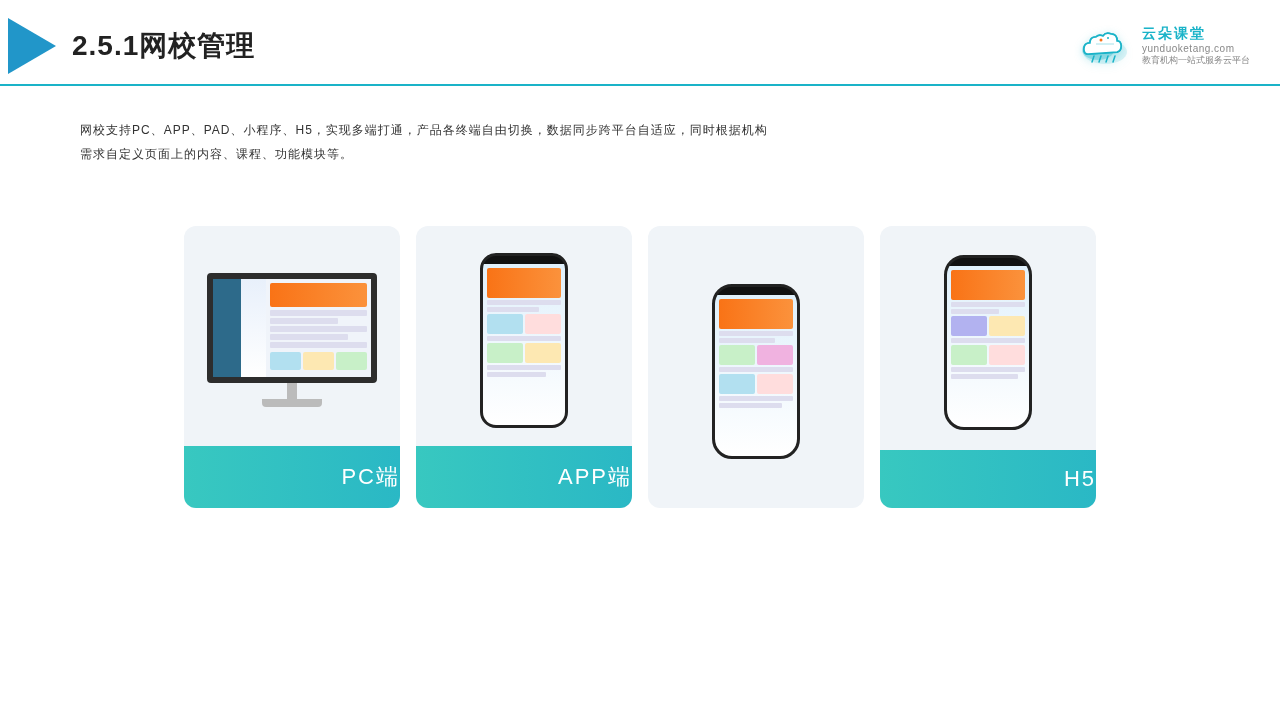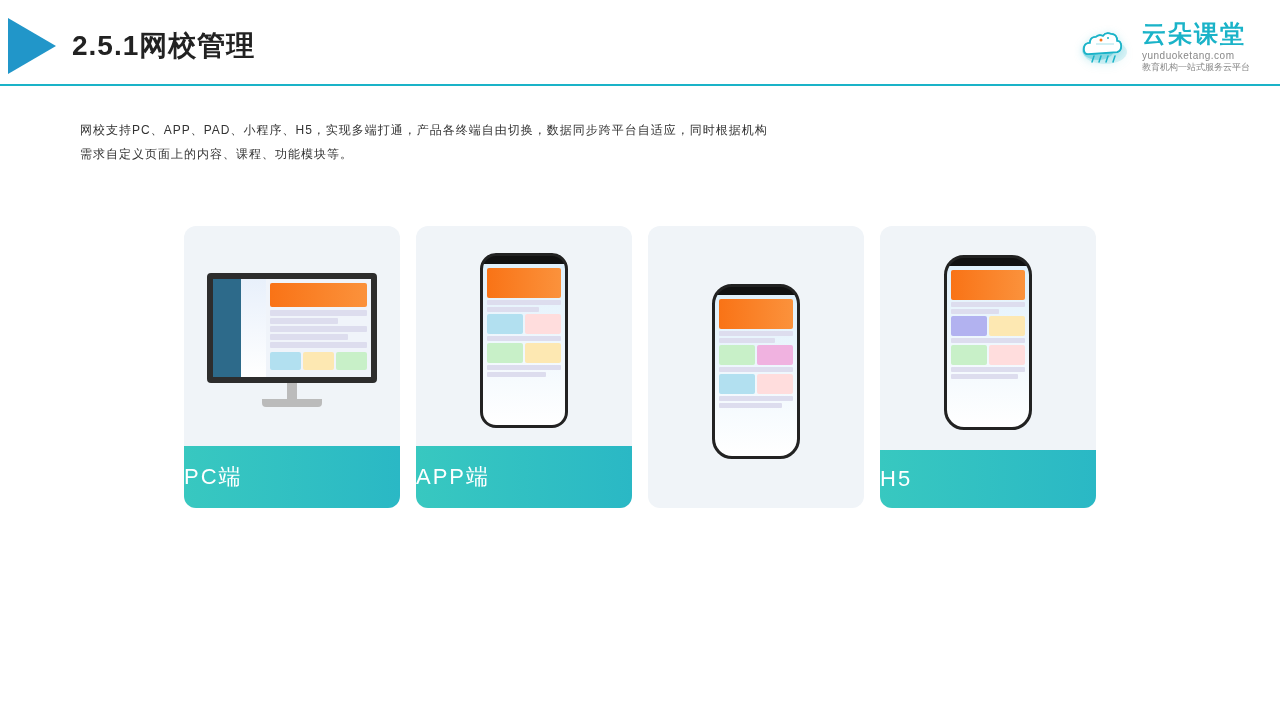--- a/index.html
+++ b/index.html
@@ -41,21 +41,21 @@
       display: flex;
       align-items: center;
       gap: 8px;
     }
     .logo-text {
       display: flex;
       flex-direction: column;
       align-items: flex-start;
     }
     .logo-name {
-      font-size: 24px;
+      font-size: 14px;
       font-weight: bold;
       color: #1ab3c8;
       letter-spacing: 2px;
     }
     .logo-sub {
       font-size: 10px;
       color: #888;
       letter-spacing: 0.5px;
     }
 
@@ -203,21 +203,21 @@
     }
     .tablet-banner { height: 28px; background: linear-gradient(90deg, #f97316, #fb923c); border-radius: 2px; }
     .tablet-row { height: 5px; background: #dde; border-radius: 1px; }
     .tablet-card-row { display: flex; gap: 2px; }
     .tablet-card { flex: 1; height: 18px; border-radius: 2px; }
 
     
     .card-label {
       background: linear-gradient(90deg, #38c8c0, #2ab8c5);
       color: #fff;
-      text-align: left;
+      text-align: right;
       font-size: 22px;
       font-weight: 500;
       padding: 16px 0;
       letter-spacing: 2px;
     }
 
     
     .cloud-svg { filter: drop-shadow(0 2px 4px rgba(26,179,200,0.3)); }
   </style>
 </head>

